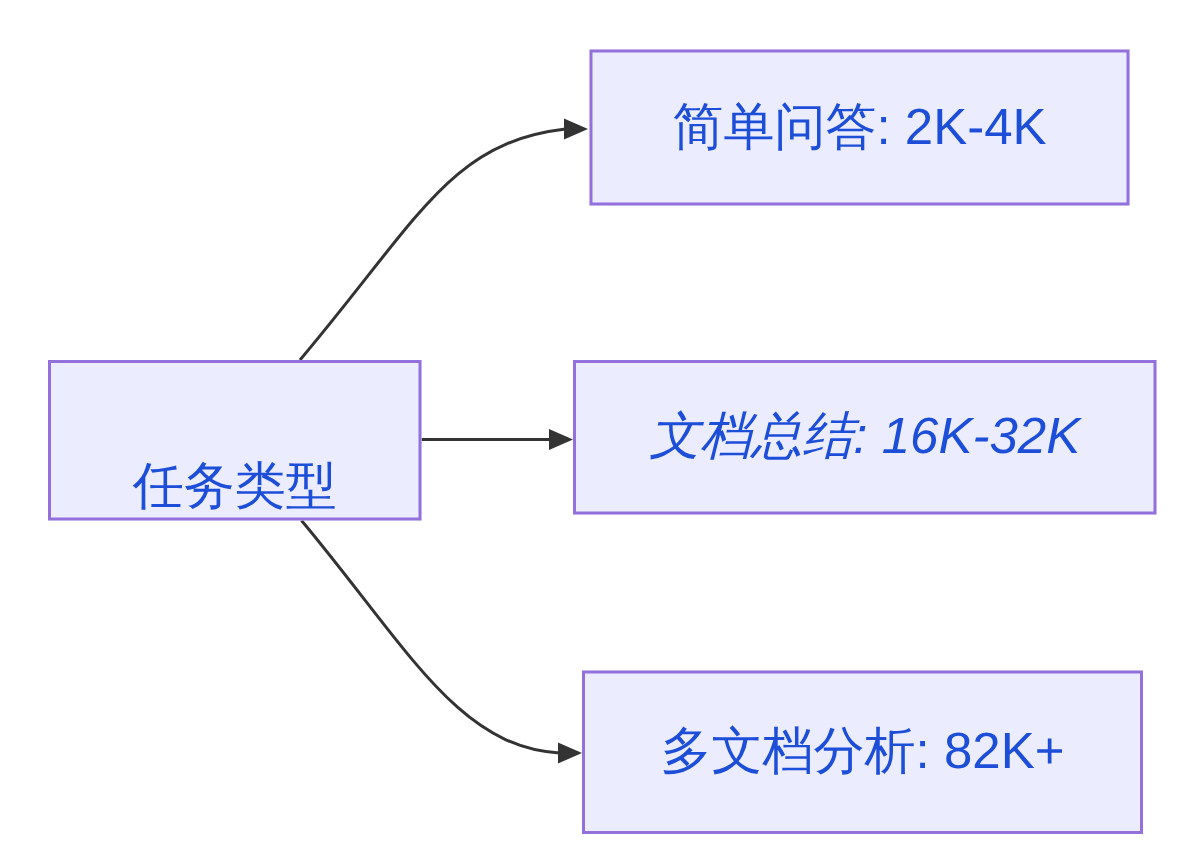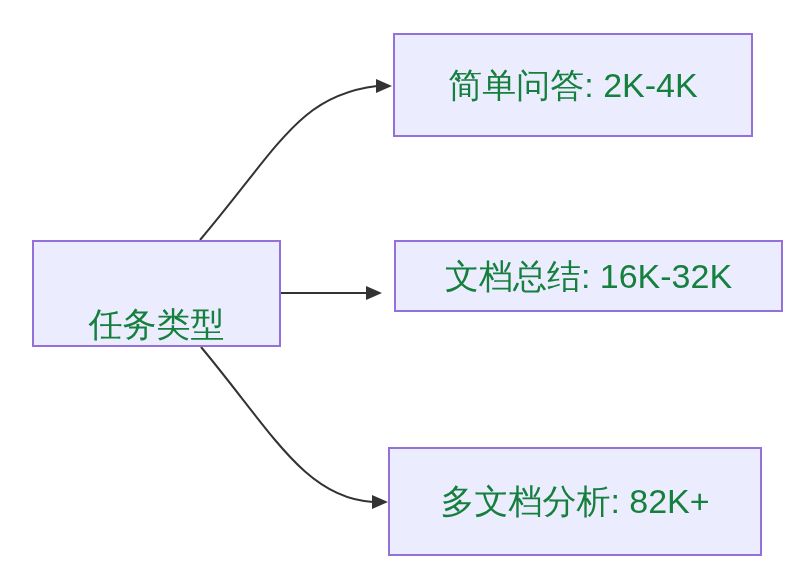--- a/index.html
+++ b/index.html
@@ -32,29 +32,29 @@
     stroke: none;
   }
   .node {
     position: absolute;
     box-sizing: border-box;
     background: #ECECFF;
     border: 2px solid #9370DB;
     display: flex;
     align-items: center;
     justify-content: center;
-    color: #15803d;
+    color: #1d4ed8;
     font-size: 34px;
     line-height: 1.2;
     white-space: nowrap;
     text-align: center;
   }
   .node-root   { left: 32px;  top: 240px; width: 249px; height: 107px; align-items: flex-end; }
   .node-qa     { left: 393px; top: 33px;  width: 360px; height: 104px; }
-  .node-doc    { left: 394px; top: 240px; width: 389px; height: 72px; }
+  .node-doc    { left: 382px; top: 240px; width: 389px; height: 103px; font-style: italic; }
   .node-multi  { left: 388px; top: 447px; width: 374px; height: 109px; }
 </style>
 </head>
 <body>
 
 <div class="canvas">
 
   <svg class="edges-layer" viewBox="0 0 787 572" xmlns="http://www.w3.org/2000/svg">
 
     <g>

